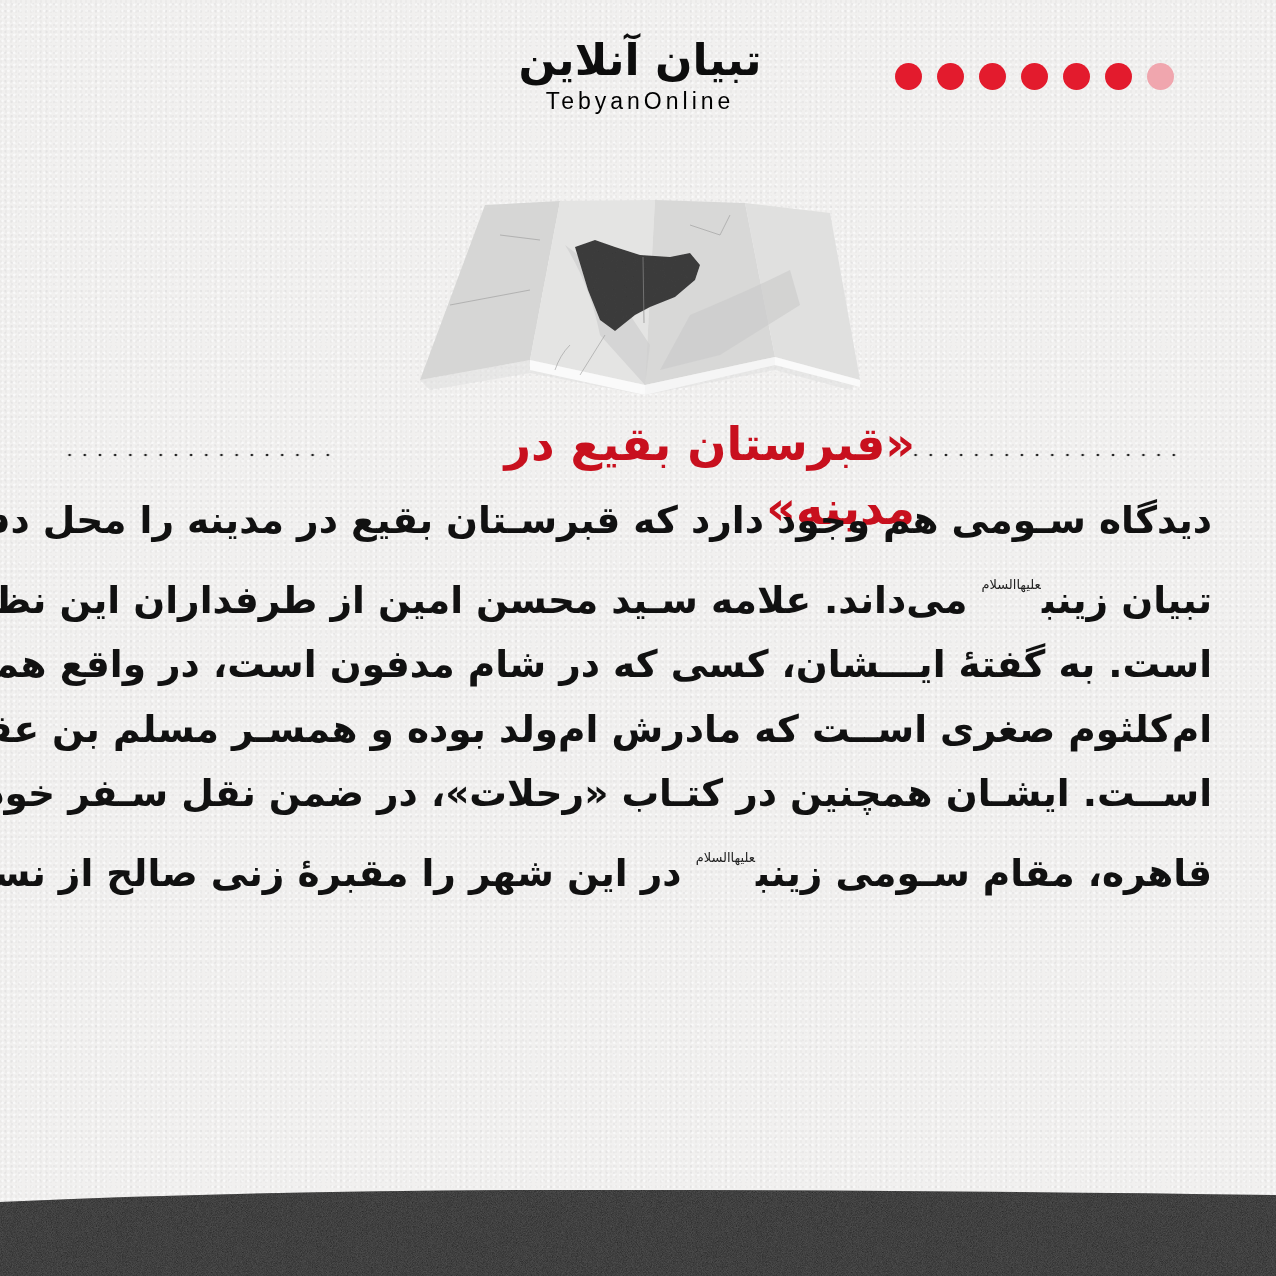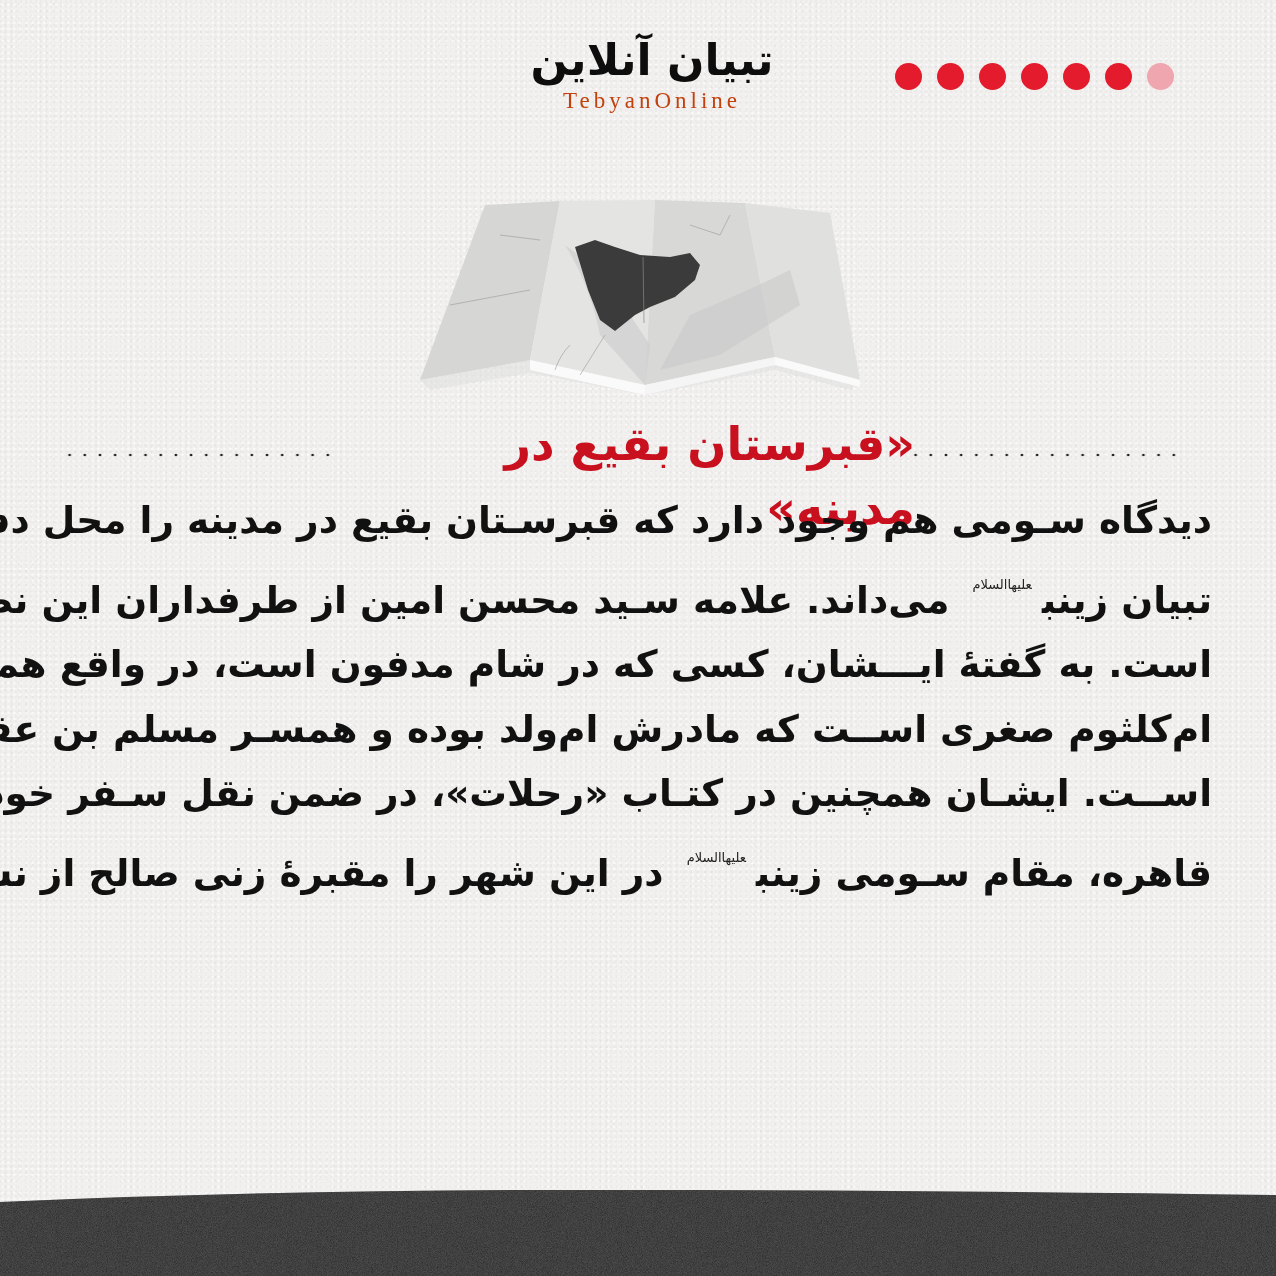--- a/index.html
+++ b/index.html
@@ -7,29 +7,29 @@
       width: 1276px; height: 1276px; overflow: hidden; position: relative;
       background: #f1f0ef;
       background-image:
         radial-gradient(circle at 20% 30%, rgba(0,0,0,0.025) 1px, transparent 1.5px),
         radial-gradient(circle at 70% 60%, rgba(0,0,0,0.03) 1px, transparent 1.5px),
         radial-gradient(circle at 40% 80%, rgba(255,255,255,0.6) 1px, transparent 1.5px);
       background-size: 5px 5px, 7px 7px, 6px 6px;
       font-family: "DejaVu Sans", sans-serif;
     }
     .logo {
-      position: absolute; left: 515px; top: 36px; width: 250px; text-align: center; margin-left: 12px;
+      position: absolute; left: 515px; top: 36px; width: 250px; text-align: center;
     }
     .logo-fa {
       font-family: "DejaVu Sans", sans-serif; font-weight: 900; font-size: 44px;
       line-height: 48px; color: #0d0d0d; direction: rtl; letter-spacing: -1px;
     }
     .logo-en {
-      font-family: Liberation Serif, serif; font-size: 23px; letter-spacing: 4px;
-      color: #c2410c; line-height: 26px; margin-top: 4px;
+      font-family: Liberation Sans, sans-serif; font-size: 23px; letter-spacing: 4px;
+      color: #000000; line-height: 26px; margin-top: 4px;
     }
     .dots {
       position: absolute; left: 895px; top: 63px; display: flex; gap: 15px;
     }
     .dot {
       width: 27px; height: 27px; border-radius: 50%; background: #e31b2d;
     }
     .dot.inactive { background: #f0a6ae; }
     .map {
       position: absolute; left: 390px; top: 195px; width: 480px; height: 215px;
@@ -48,21 +48,21 @@
     }
     .body-text {
       position: absolute; left: 60px; top: 488px; width: 1152px;
       direction: rtl; text-align: justify; text-align-last: center;
       font-family: "DejaVu Sans", sans-serif; font-weight: bold;
       font-size: 37.5px; line-height: 64.5px; color: #111;
     }
     .body-line { display: block; text-align: justify; text-align-last: justify; white-space: nowrap; }
     .body-line.center { text-align: center; text-align-last: center; }
     .honorific {
-      font-size: 13px; color: #222; vertical-align: 24px; margin: 0 10px;
+      font-size: 13px; color: #222; vertical-align: 24px; margin: 0 1px;
       font-weight: normal;
     }
     .footer-band {
       position: absolute; left: 0; top: 1190px; width: 1276px; height: 86px;
     }
   </style>
 </head>
 <body>
 
 <div class="logo">

